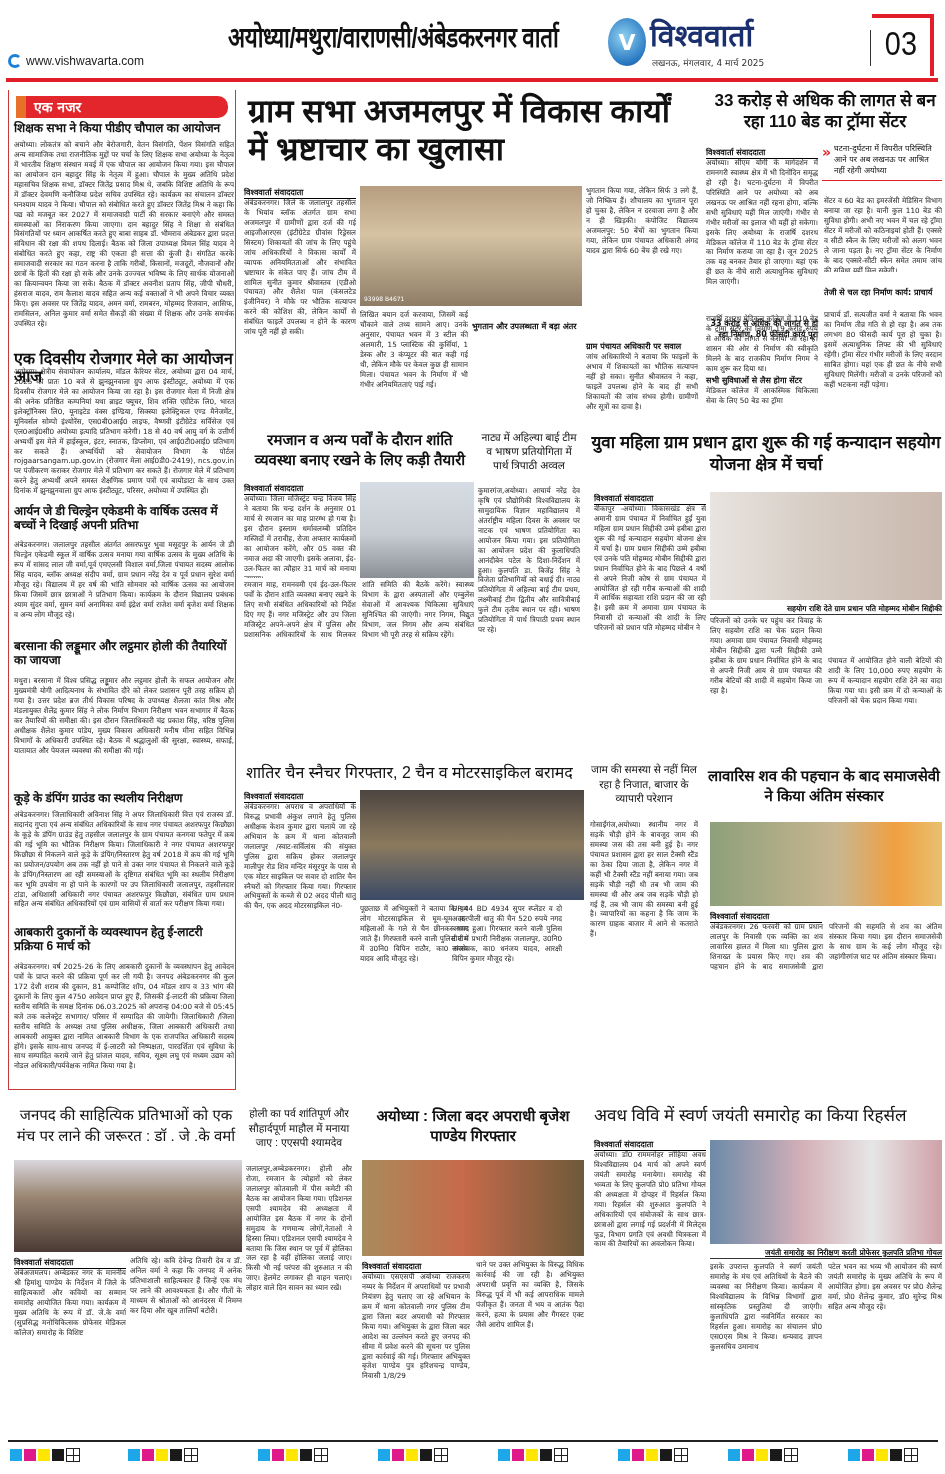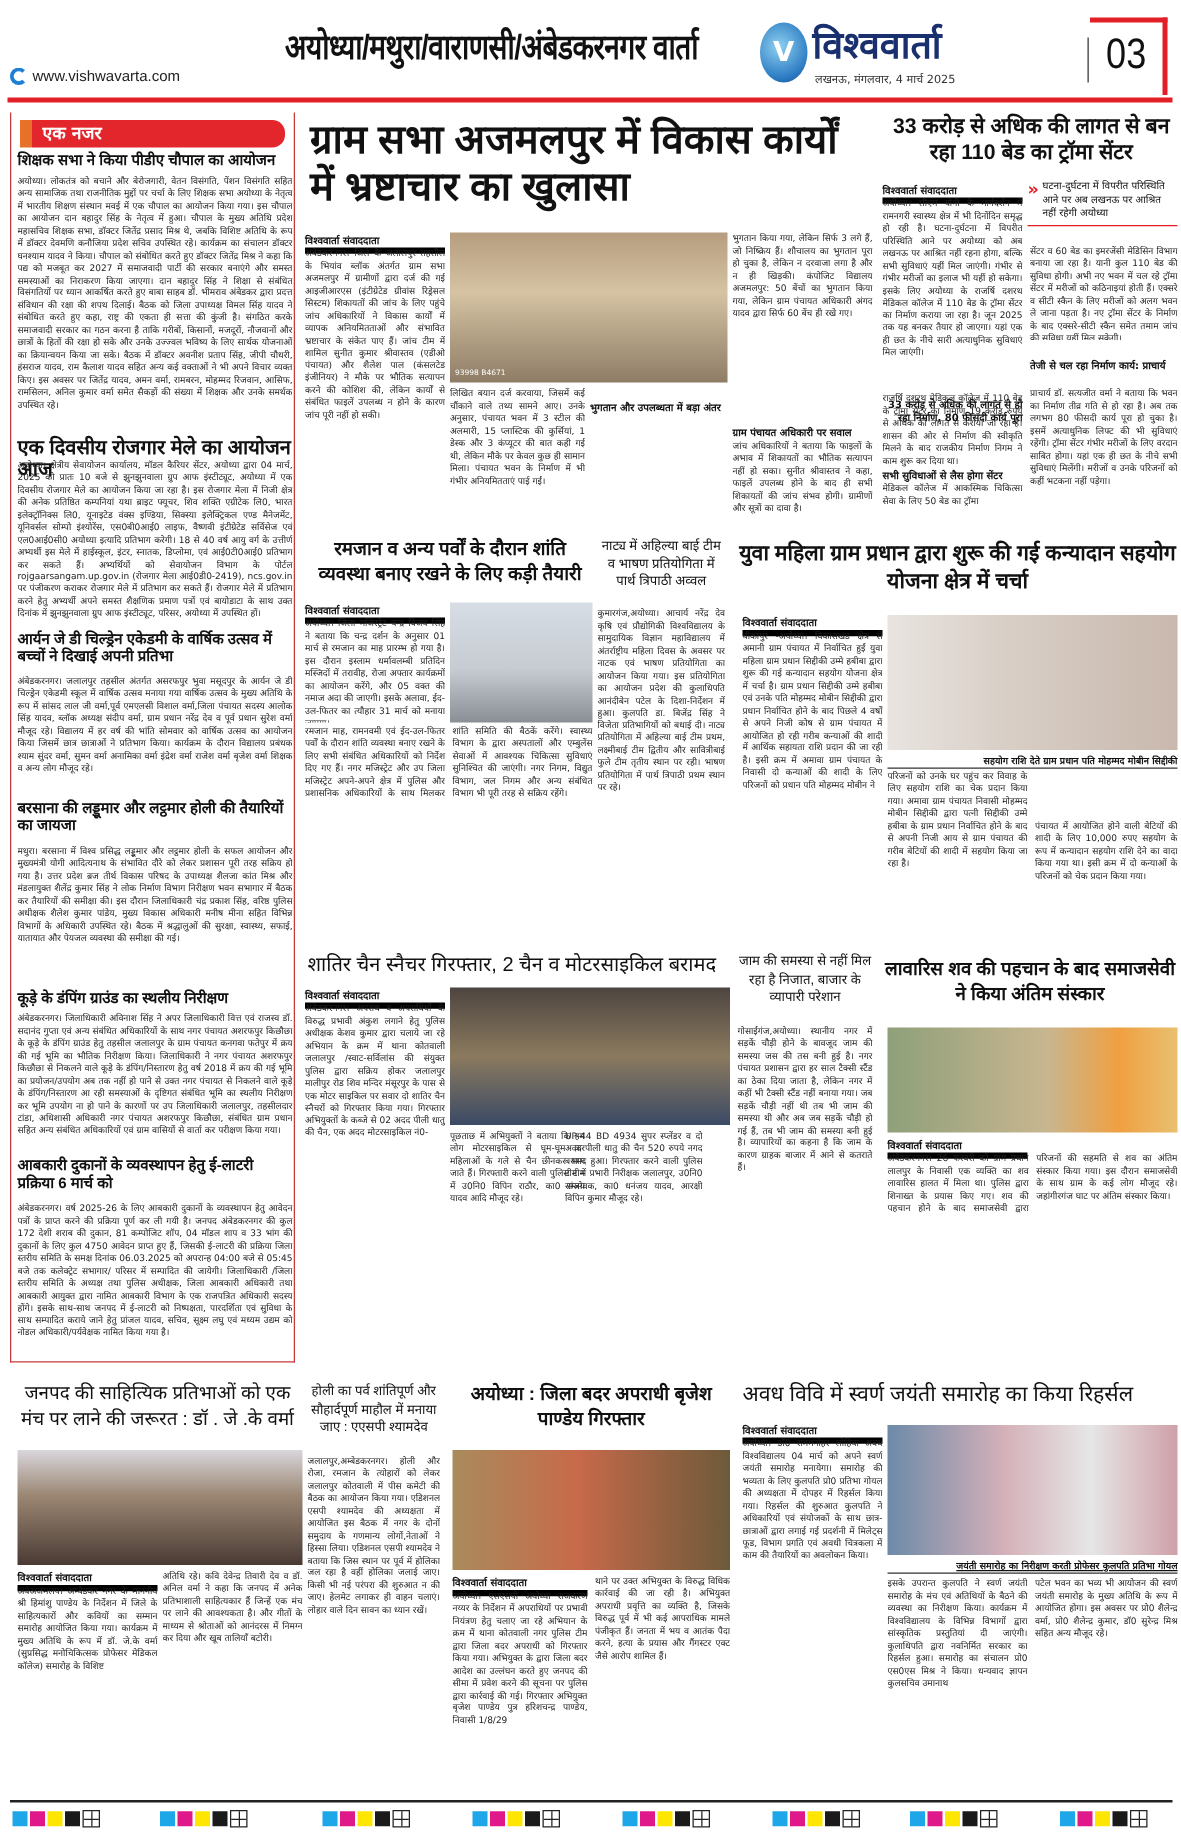--- a/index.html
+++ b/index.html
@@ -14,21 +14,21 @@
   .dateline { left: 652px; top: 56px; font-size: 9px; color: #333; }
   .page-num-box { left: 872px; top: 14px; width: 62px; height: 62px; border-top: 4px solid #e21f26; border-right: 4px solid #e21f26; }
   .page-num { left: 882px; top: 24px; font-size: 34px; font-family: "Liberation Sans", sans-serif; color: #111; transform: scaleX(0.85); }
   .page-divider { left: 870px; top: 30px; width: 1px; height: 36px; background: #333; }
   .mast-rule { left: 6px; top: 78px; width: 932px; height: 4px; background: #e21f26; }
 
   .box-left { left: 8px; top: 90px; width: 228px; height: 1000px; border: 1.5px solid #c83a3a; border-top: none; }
   .ek-najar { left: 16px; top: 96px; width: 212px; height: 22px; background: linear-gradient(90deg, #e8712a 0 10px, #e3262b 10px); border-radius: 0 10px 10px 0; color: #fff; font-weight: bold; font-size: 14px; padding-left: 18px; line-height: 22px; }
 
   .hl { font-family: "Liberation Sans", sans-serif; font-weight: bold; color: #111; line-height: 1.15; }
-  .byline { font-size: 8px; font-weight: bold; border-bottom: 5px solid #000000; padding-bottom: 1px; }
+  .byline { font-size: 8px; font-weight: bold; border-bottom: 1px solid #000000; padding-bottom: 1px; }
   .body-text { font-size: 7.2px; line-height: 1.38; color: #222; text-align: justify; overflow: hidden; }
   .photo { background: #9b8a76; overflow: hidden; }
   .caption { font-size: 7.5px; font-weight: bold; border-bottom: 1.5px solid #333; padding-bottom: 1px; text-align: right; }
   .sub-hl { font-weight: bold; font-size: 8px; }
 
   .colorbar { top: 1448px; display: flex; gap: 2px; align-items: center; }
   .sw { width: 12px; height: 12px; display: inline-block; }
   .reg { width: 14px; height: 14px; border: 1px solid #222; position: relative; display: inline-block; }
   .reg::before { content: ""; position: absolute; left: 6px; top: 0; width: 1px; height: 12px; background: #222; }
   .reg::after { content: ""; position: absolute; left: 0; top: 6px; width: 12px; height: 1px; background: #222; }

